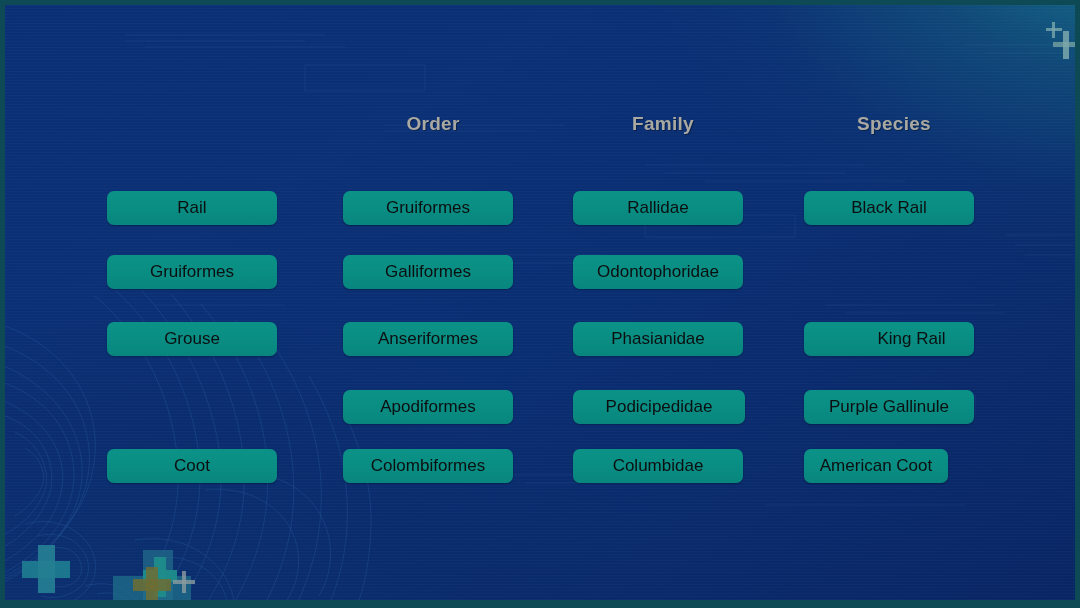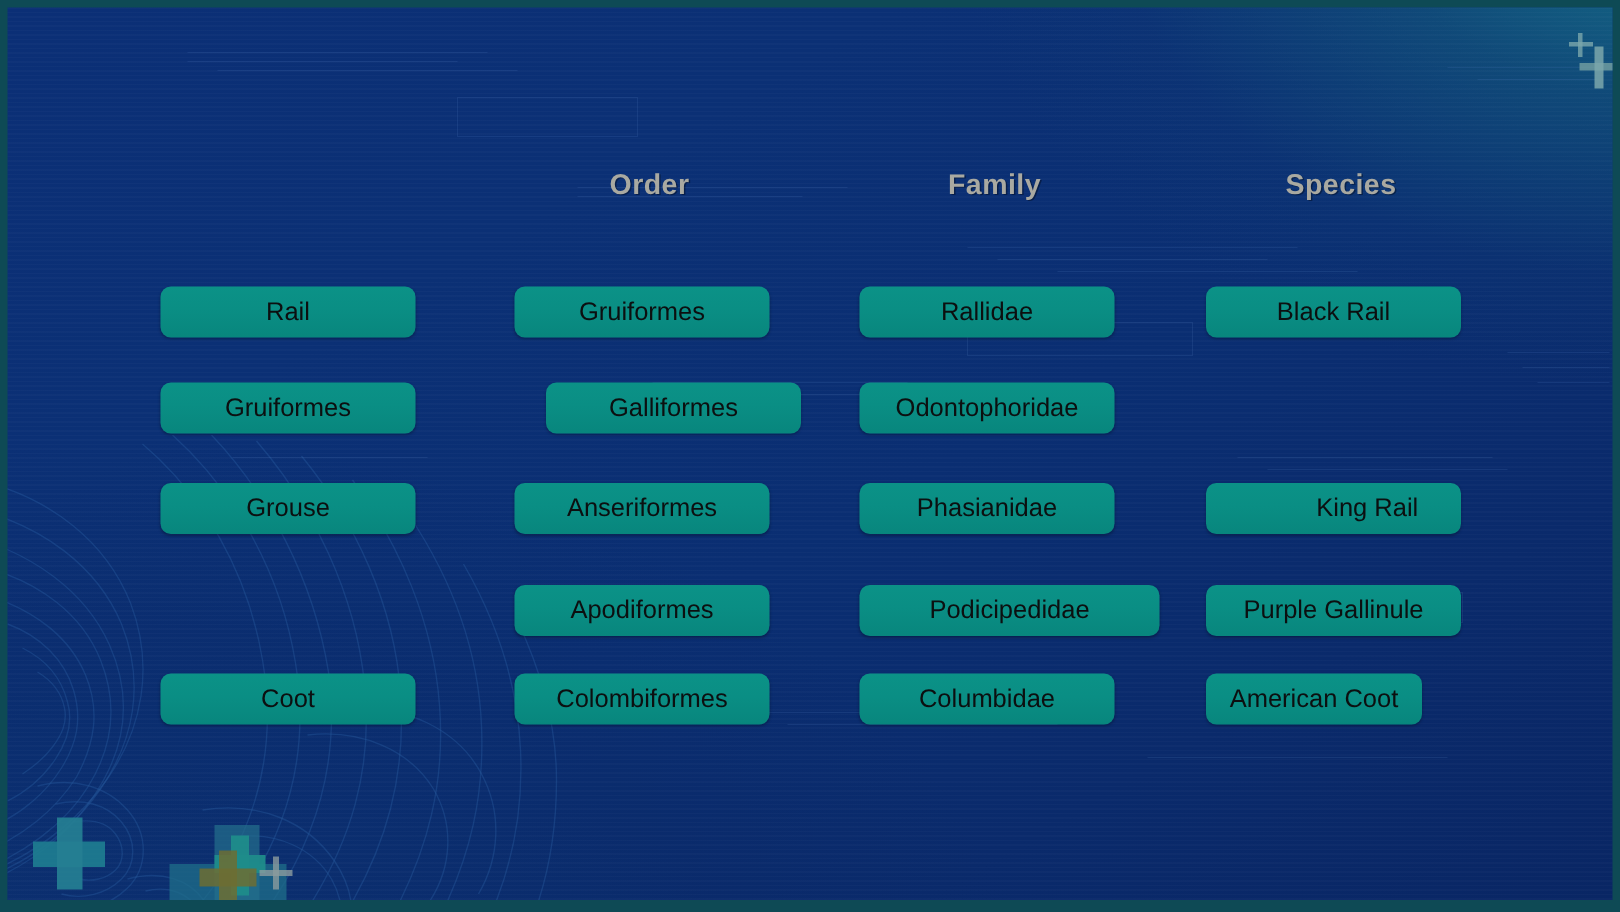--- a/index.html
+++ b/index.html
@@ -206,29 +206,29 @@
       <div class="col-head" style="left:338px; top:108px; width:180px;">Order</div>
       <div class="col-head" style="left:568px; top:108px; width:180px;">Family</div>
       <div class="col-head" style="left:799px; top:108px; width:180px;">Species</div>
 
       <div class="cell" style="left:102px; top:186px; width:170px;">Rail</div>
       <div class="cell" style="left:102px; top:250px; width:170px;">Gruiformes</div>
       <div class="cell" style="left:102px; top:317px; width:170px;">Grouse</div>
       <div class="cell" style="left:102px; top:444px; width:170px;">Coot</div>
 
       <div class="cell" style="left:338px; top:186px; width:170px;">Gruiformes</div>
-      <div class="cell" style="left:338px; top:250px; width:170px;margin-left:21px;">Galliformes</div>
+      <div class="cell" style="left:338px; top:250px; width:170px;">Galliformes</div>
       <div class="cell" style="left:338px; top:385px; width:170px;">Apodiformes</div>
       <div class="cell" style="left:338px; top:317px; width:170px;">Anseriformes</div>
       <div class="cell" style="left:338px; top:444px; width:170px;">Colombiformes</div>
 
       <div class="cell" style="left:568px; top:186px; width:170px;">Rallidae</div>
       <div class="cell" style="left:568px; top:250px; width:170px;">Odontophoridae</div>
       <div class="cell" style="left:568px; top:317px; width:170px;">Phasianidae</div>
-      <div class="cell" style="left:568px; top:385px; width:200px;">Podicipedidae</div>
+      <div class="cell" style="left:568px; top:385px; width:172px;">Podicipedidae</div>
       <div class="cell" style="left:568px; top:444px; width:170px;">Columbidae</div>
 
       <div class="cell" style="left:799px; top:186px; width:170px;">Black Rail</div>
       <div class="cell" style="left:799px; top:317px; width:170px;padding-left:45px;">King Rail</div>
       <div class="cell" style="left:799px; top:385px; width:170px;">Purple Gallinule</div>
       <div class="cell" style="left:799px; top:444px; width:144px;">American Coot</div>
 
     </div>
   </div>
 </div>

